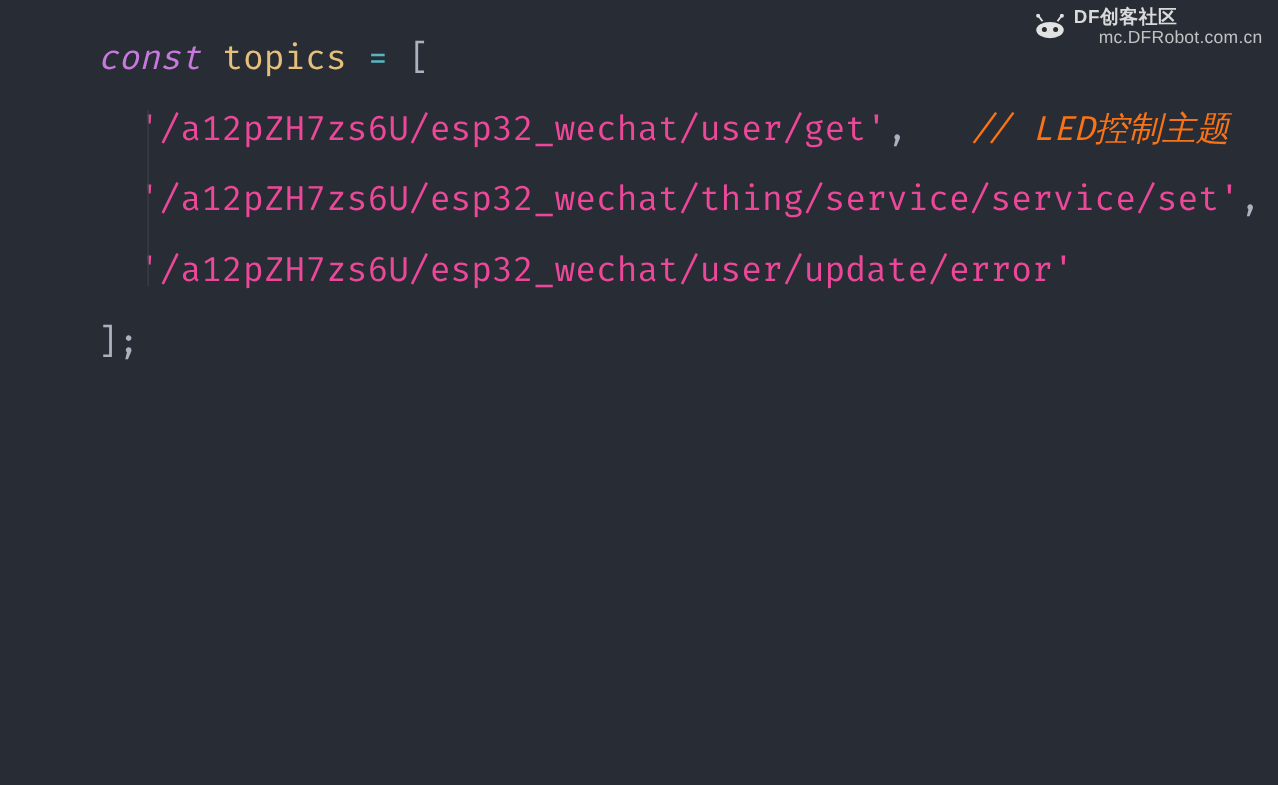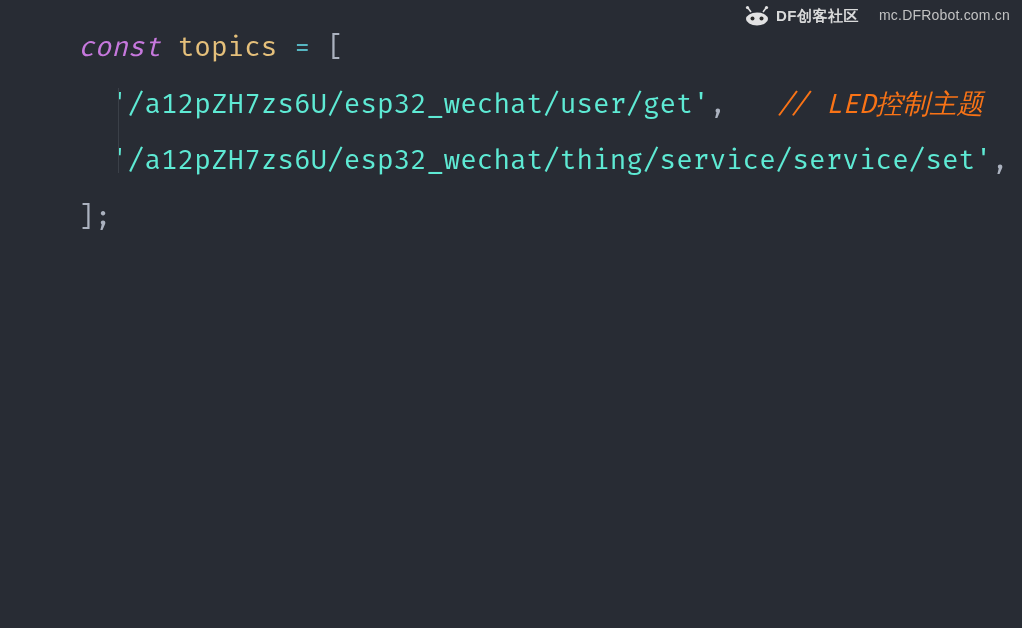--- a/index.html
+++ b/index.html
@@ -25,34 +25,34 @@
     background: #3b4048;
   }
   .indent-wrap {
     padding-left: 43px;
     text-indent: -43px;
   }
   .kw   { color: #c678dd; font-style: italic; }
   .var  { color: #e5c07b; }
   .op   { color: #56b6c2; }
   .punc { color: #abb2bf; }
-  .str  { color: #5eead4; }
+  .str  { color: #ec4899; }
   .cmt  { color: #f97316; font-style: italic; }
   .watermark {
     position: absolute;
     top: 6px;
     right: 12px;
     display: flex;
     align-items: center;
     gap: 6px;
     color: #e9e9e9;
     opacity: 0.92;
   }
   .wm-icon svg { display: block; }
-  .wm-text     { display: flex; flex-direction: row; line-height: 1.05; }
+  .wm-text     { display: flex; flex-direction: column; line-height: 1.05; }
   .wm-title    { font-size: 15px; font-weight: 700; font-family: Arial, sans-serif; letter-spacing: .5px; }
   .wm-sub      { font-size: 14px;  font-family: Liberation Sans, sans-serif; color: #cfcfcf; letter-spacing: .2px; margin-left: 20px; }
 </style>
 </head>
 <body>
 
 <div class="watermark">
   <span class="wm-icon">
     <svg width="26" height="20" viewBox="0 0 26 20">
       <ellipse cx="13" cy="13" rx="11" ry="6.5" fill="#f2f2f2"></ellipse>
@@ -85,17 +85,20 @@
 
   <div class="indent-wrap">
     <span>&nbsp;&nbsp;</span><span class="str">'/a12pZH7zs6U/esp32_wechat/user/get'</span><span class="punc">,</span><span>&nbsp;&nbsp; </span><span class="cmt">// LED控制主题</span>
   </div>
 
 
   <div class="indent-wrap">
     <span>&nbsp;&nbsp;</span><span class="str">'/a12pZH7zs6U/esp32_wechat/thing/service/service/set'</span><span class="punc">,</span>
   </div>
 
+  <div class="indent-wrap">
+    <span>&nbsp;&nbsp;</span><span class="str">'/a12pZH7zs6U/esp32_wechat/user/update/error'</span>
+  </div>
 
   <div>
     <span class="punc">]</span><span class="punc">;</span>
   </div>
 </div>
 
 </body></html>

